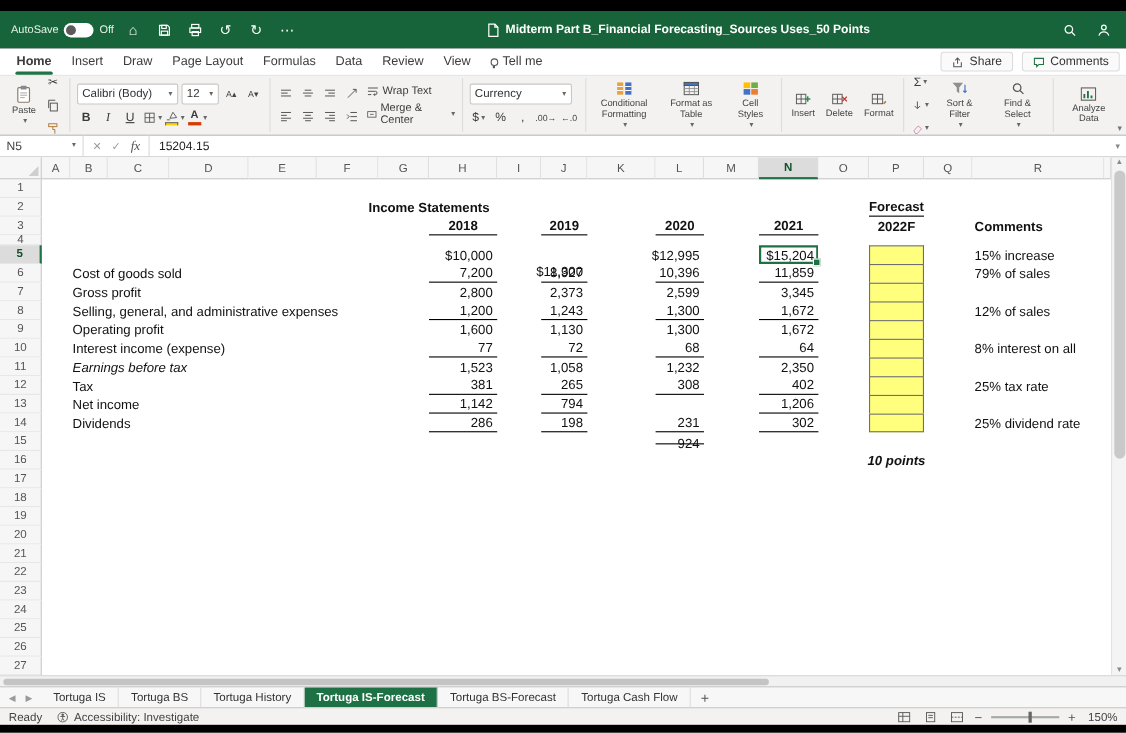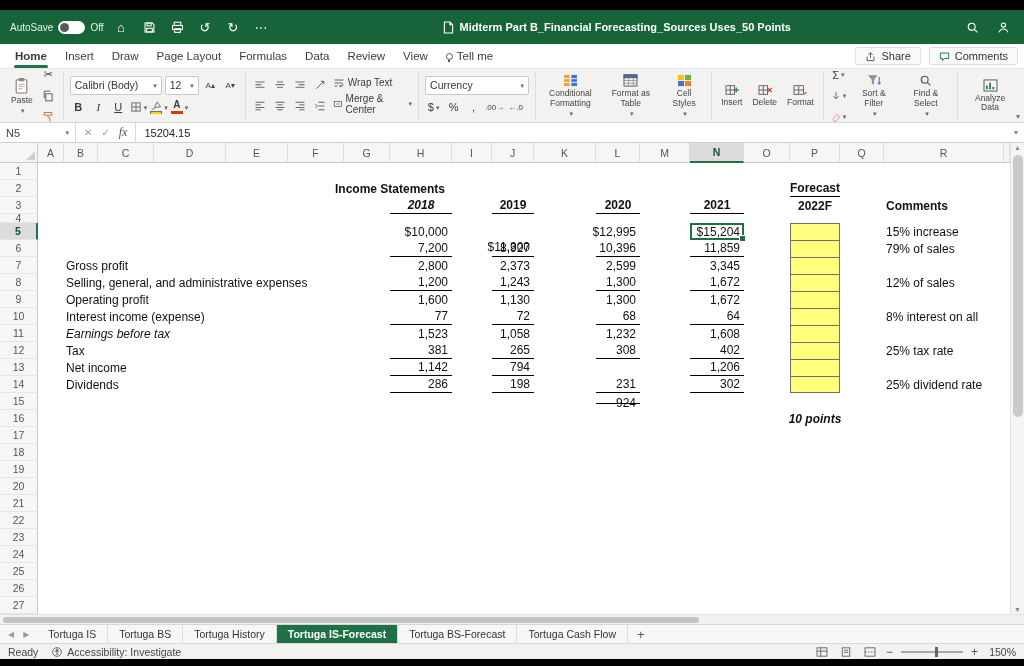--- a/index.html
+++ b/index.html
@@ -328,21 +328,21 @@
               <path d="M5.5 8h5"></path>
             </svg>
           <span class="lbl">Merge &amp; Center</span>
           <span class="caret">▾</span>
         </div>
       </div>
     </div>
 
     <div class="rgroup">
       <div class="rcol">
-        <div class="selectbox" style="width:104px">
+        <div class="selectbox" style="width:93px">
           <span>Currency</span>
           <span class="caret">▾</span>
         </div>
         <div class="rrow">
           <span class="ibtn">
               <span>$</span>
               <span class="caret">▾</span>
             </span>
           <span class="ibtn">%</span>
           <span class="ibtn">,</span>
@@ -517,32 +517,33 @@
         <div class="rhdr" style="grid-area: 21 / 1;">20</div>
         <div class="rhdr" style="grid-area: 22 / 1;">21</div>
         <div class="rhdr" style="grid-area: 23 / 1;">22</div>
         <div class="rhdr" style="grid-area: 24 / 1;">23</div>
         <div class="rhdr" style="grid-area: 25 / 1;">24</div>
         <div class="rhdr" style="grid-area: 26 / 1;">25</div>
         <div class="rhdr" style="grid-area: 27 / 1;">26</div>
         <div class="rhdr" style="grid-area: 28 / 1;">27</div>
         <div class="cell c-bold c-center" style="grid-area: 3 / 7 / auto / 11;">Income Statements</div>
         <div class="cell c-bold c-center uline" style="grid-area: 3 / 17;">Forecast</div>
-        <div class="cell c-bold c-center uline" style="grid-area: 4 / 9; font-style: italic;">2018</div>
+        <div class="cell c-bold c-center uline" style="grid-area: 4 / 9;">2018</div>
         <div class="cell c-bold c-center uline" style="grid-area: 4 / 11;">2019</div>
         <div class="cell c-bold c-center uline" style="grid-area: 4 / 13;">2020</div>
         <div class="cell c-bold c-center uline" style="grid-area: 4 / 15;">2021</div>
         <div class="cell c-bold c-center" style="grid-area: 4 / 17;">2022F</div>
         <div class="cell c-bold c-label" style="grid-area: 4 / 19;">Comments</div>
         <div class="cell c-num" style="grid-area: 6 / 9;">$10,000</div>
         <div class="cell c-num" style="grid-area: 6 / 11; margin-top: 24px;">$11,300</div>
         <div class="cell c-num" style="grid-area: 6 / 13;">$12,995</div>
         <div class="cell c-num sel" style="grid-area: 6 / 15;">$15,204</div>
         <div class="cell yellow" style="grid-area: 6 / 17;"></div>
         <div class="cell c-label" style="grid-area: 6 / 19 / auto / 21;">15% increase</div>
+        <div class="cell c-label" style="grid-area: 7 / 3 / auto / 9;">Cost of goods sold</div>
         <div class="cell c-num uline" style="grid-area: 7 / 9;">7,200</div>
         <div class="cell c-num uline" style="grid-area: 7 / 11;">8,927</div>
         <div class="cell c-num uline" style="grid-area: 7 / 13;">10,396</div>
         <div class="cell c-num uline" style="grid-area: 7 / 15;">11,859</div>
         <div class="cell yellow" style="grid-area: 7 / 17;"></div>
         <div class="cell c-label" style="grid-area: 7 / 19 / auto / 21;">79% of sales</div>
         <div class="cell c-label" style="grid-area: 8 / 3 / auto / 9;">Gross profit</div>
         <div class="cell c-num" style="grid-area: 8 / 9;">2,800</div>
         <div class="cell c-num" style="grid-area: 8 / 11;">2,373</div>
         <div class="cell c-num" style="grid-area: 8 / 13;">2,599</div>
@@ -565,21 +566,21 @@
         <div class="cell c-num uline" style="grid-area: 11 / 9;">77</div>
         <div class="cell c-num uline" style="grid-area: 11 / 11;">72</div>
         <div class="cell c-num uline" style="grid-area: 11 / 13;">68</div>
         <div class="cell c-num uline" style="grid-area: 11 / 15;">64</div>
         <div class="cell yellow" style="grid-area: 11 / 17;"></div>
         <div class="cell c-label" style="grid-area: 11 / 19 / auto / 21;">8% interest on all</div>
         <div class="cell c-label" style="grid-area: 12 / 3 / auto / 9; font-style: italic;">Earnings before tax</div>
         <div class="cell c-num" style="grid-area: 12 / 9;">1,523</div>
         <div class="cell c-num" style="grid-area: 12 / 11;">1,058</div>
         <div class="cell c-num" style="grid-area: 12 / 13;">1,232</div>
-        <div class="cell c-num" style="grid-area: 12 / 15;">1,608</div>
+        <div class="cell c-num" style="grid-area: 12 / 15;">2,350</div>
         <div class="cell yellow" style="grid-area: 12 / 17;"></div>
         <div class="cell c-label" style="grid-area: 13 / 3 / auto / 9;">Tax</div>
         <div class="cell c-num uline" style="grid-area: 13 / 9;">381</div>
         <div class="cell c-num uline" style="grid-area: 13 / 11;">265</div>
         <div class="cell c-num uline" style="grid-area: 13 / 13;">308</div>
         <div class="cell c-num uline" style="grid-area: 13 / 15;">402</div>
         <div class="cell yellow" style="grid-area: 13 / 17;"></div>
         <div class="cell c-label" style="grid-area: 13 / 19 / auto / 21;">25% tax rate</div>
         <div class="cell c-label" style="grid-area: 14 / 3 / auto / 9;">Net income</div>
         <div class="cell c-num uline" style="grid-area: 14 / 9;">1,142</div>

